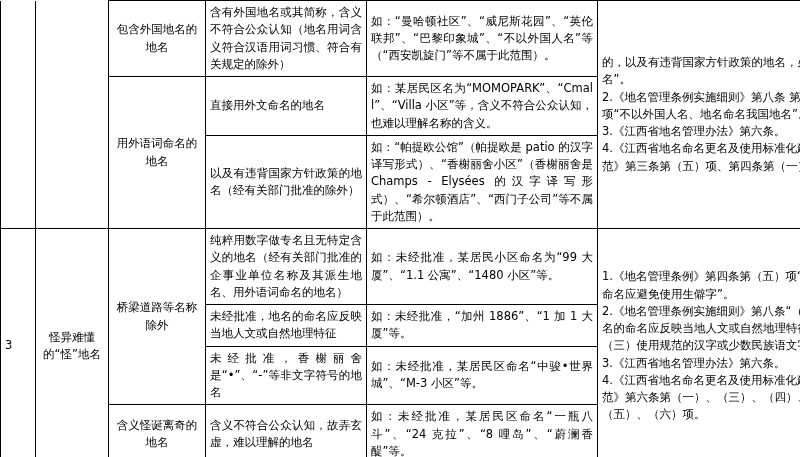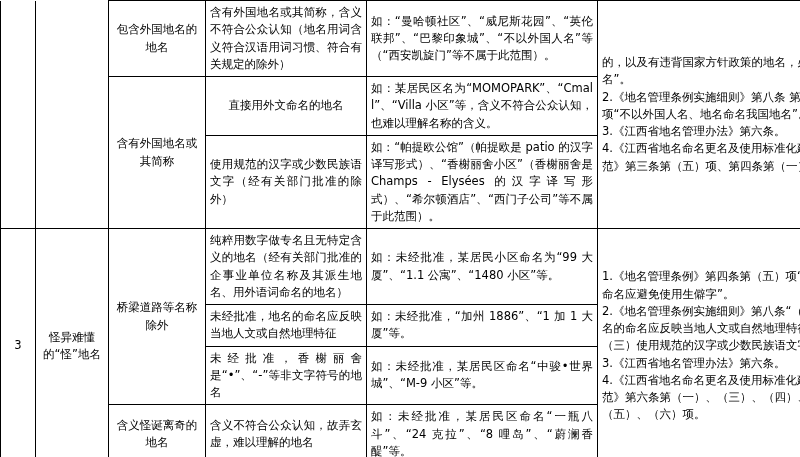--- a/index.html
+++ b/index.html
@@ -34,21 +34,21 @@
     line-height: 1.5;
     word-break: break-all;
   }
   .col-num { width: 26px; text-align: center; }
   .col-cat { width: 64px; text-align: center; }
   .col-sub { width: 88px; text-align: center; }
   .col-def { width: 152px; }
   .col-ex  { width: 222px; }
   .col-ref { width: 240px; }
 
-  .cell-center { text-align: center; }
+  .cell-center { text-align: left; }
   .cell-just { text-align: justify; text-justify: inter-ideograph; }
 
   .vert-label {
     text-align: center;
     line-height: 1.35;
   }
   .ref-cell {
     vertical-align: top;
     padding-top: 4px;
   }
@@ -72,27 +72,27 @@
         <td class="col-sub vert-label">包含外国地名的地名</td>
         <td class="col-def def-cell cell-just">含有外国地名或其简称，含义不符合公众认知（地名用词含义符合汉语用词习惯、符合有关规定的除外）</td>
         <td class="col-ex ex-cell cell-just">如：“曼哈顿社区”、“威尼斯花园”、“英伦联邦”、“巴黎印象城”、“不以外国人名”等（“西安凯旋门”等不属于此范围）。</td>
         <td class="col-ref ref-cell" rowspan="3"><span style="white-space: pre-line;">的，以及有违背国家方针政策的地名，必须更名”。
 2.《地名管理条例实施细则》第八条 第（四）项“不以外国人名、地名命名我国地名”。
 3.《江西省地名管理办法》第六条。
 4.《江西省地名命名更名及使用标准化建设规范》第三条第（五）项、第四条第（一）项。</span></td>
       </tr>
 
       <tr>
-        <td class="col-sub vert-label" rowspan="2">含有外国地名或其简称</td>
+        <td class="col-sub vert-label" rowspan="2">用外语词命名的地名</td>
         <td class="col-def def-cell cell-center">直接用外文命名的地名</td>
         <td class="col-ex ex-cell cell-just">如：某居民区名为“MOMOPARK”、“Cmall”、“Villa 小区”等，含义不符合公众认知，也难以理解名称的含义。</td>
       </tr>
 
       <tr>
-        <td class="col-def def-cell cell-just">使用规范的汉字或少数民族语文字（经有关部门批准的除外）</td>
+        <td class="col-def def-cell cell-just">以及有违背国家方针政策的地名（经有关部门批准的除外）</td>
         <td class="col-ex ex-cell cell-just">如：“帕提欧公馆”（帕提欧是 patio 的汉字译写形式）、“香榭丽舍小区”（香榭丽舍是 Champs - Elysées 的汉字译写形式）、“希尔顿酒店”、“西门子公司”等不属于此范围）。</td>
       </tr>
 
       <tr>
         <td class="col-num cell-center" rowspan="4">3</td>
         <td class="col-cat vert-label" rowspan="4">怪异难懂的“怪”地名</td>
         <td class="col-sub vert-label" rowspan="3">桥梁道路等名称除外</td>
         <td class="col-def def-cell cell-just">纯粹用数字做专名且无特定含义的地名（经有关部门批准的企事业单位名称及其派生地名、用外语词命名的地名）</td>
         <td class="col-ex ex-cell cell-just">如：未经批准，某居民小区命名为“99 大厦”、“1.1 公寓”、“1480 小区”等。</td>
         <td class="col-ref ref-cell" rowspan="4"><span style="white-space: pre-line;">1.《地名管理条例》第四条第（五）项“地名的命名应避免使用生僻字”。
@@ -101,21 +101,21 @@
 4.《江西省地名命名更名及使用标准化建设规范》第六条第（一）、（三）、（四）、（五）、（六）项。</span></td>
       </tr>
 
       <tr>
         <td class="col-def def-cell cell-just">未经批准，地名的命名应反映当地人文或自然地理特征</td>
         <td class="col-ex ex-cell cell-just">如：未经批准，“加州 1886”、“1 加 1 大厦”等。</td>
       </tr>
 
       <tr>
         <td class="col-def def-cell cell-just">未经批准，香榭丽舍是“•”、“-”等非文字符号的地名</td>
-        <td class="col-ex ex-cell cell-just">如：未经批准，某居民区命名“中骏•世界城”、“M-9 小区”等。</td>
+        <td class="col-ex ex-cell cell-just">如：未经批准，某居民区命名“中骏•世界城”、“M-3 小区”等。</td>
       </tr>
 
       <tr>
         <td class="col-sub vert-label">含义怪诞离奇的地名</td>
         <td class="col-def def-cell cell-just">含义不符合公众认知，故弄玄虚，难以理解的地名</td>
         <td class="col-ex ex-cell cell-just">如：未经批准，某居民区命名“一瓶八斗”、“24 克拉”、“8 哩岛”、“蔚澜香醍”等。</td>
       </tr>
     </tbody>
   </table>
 </div>

